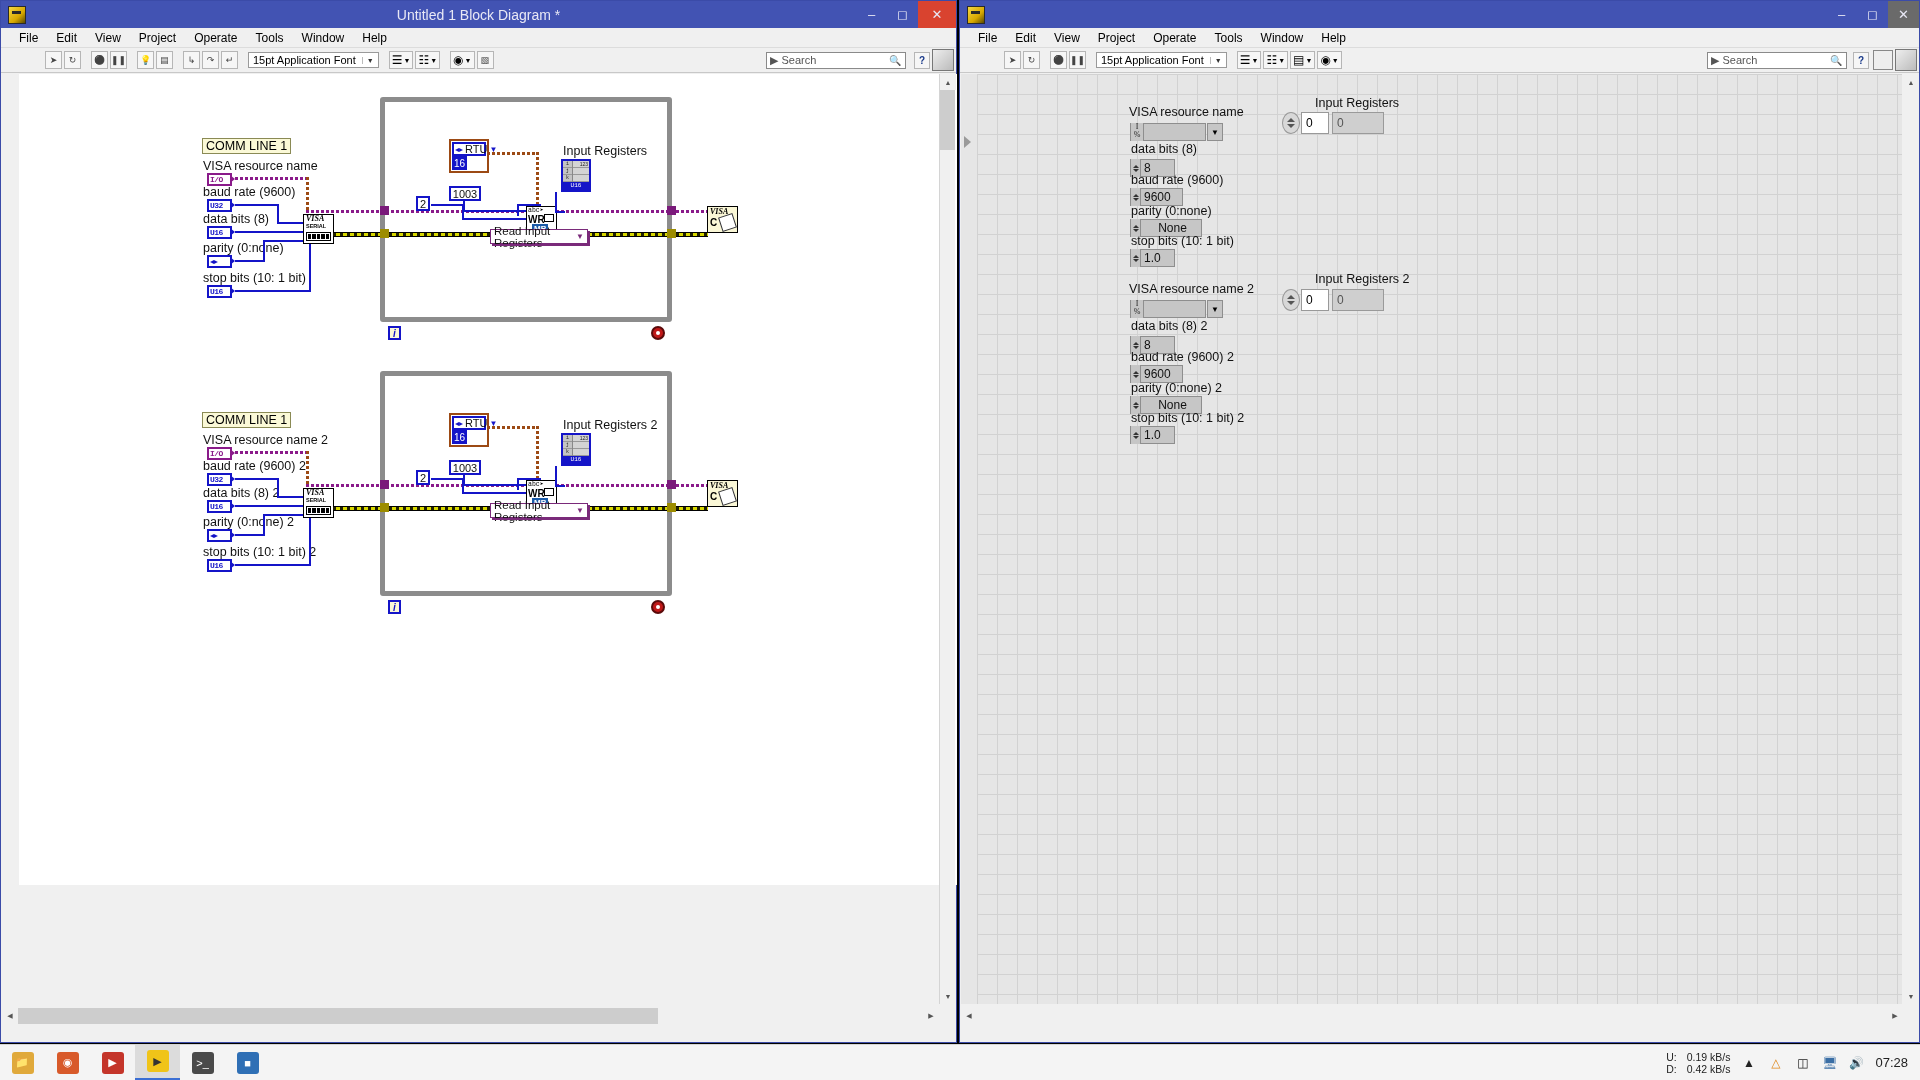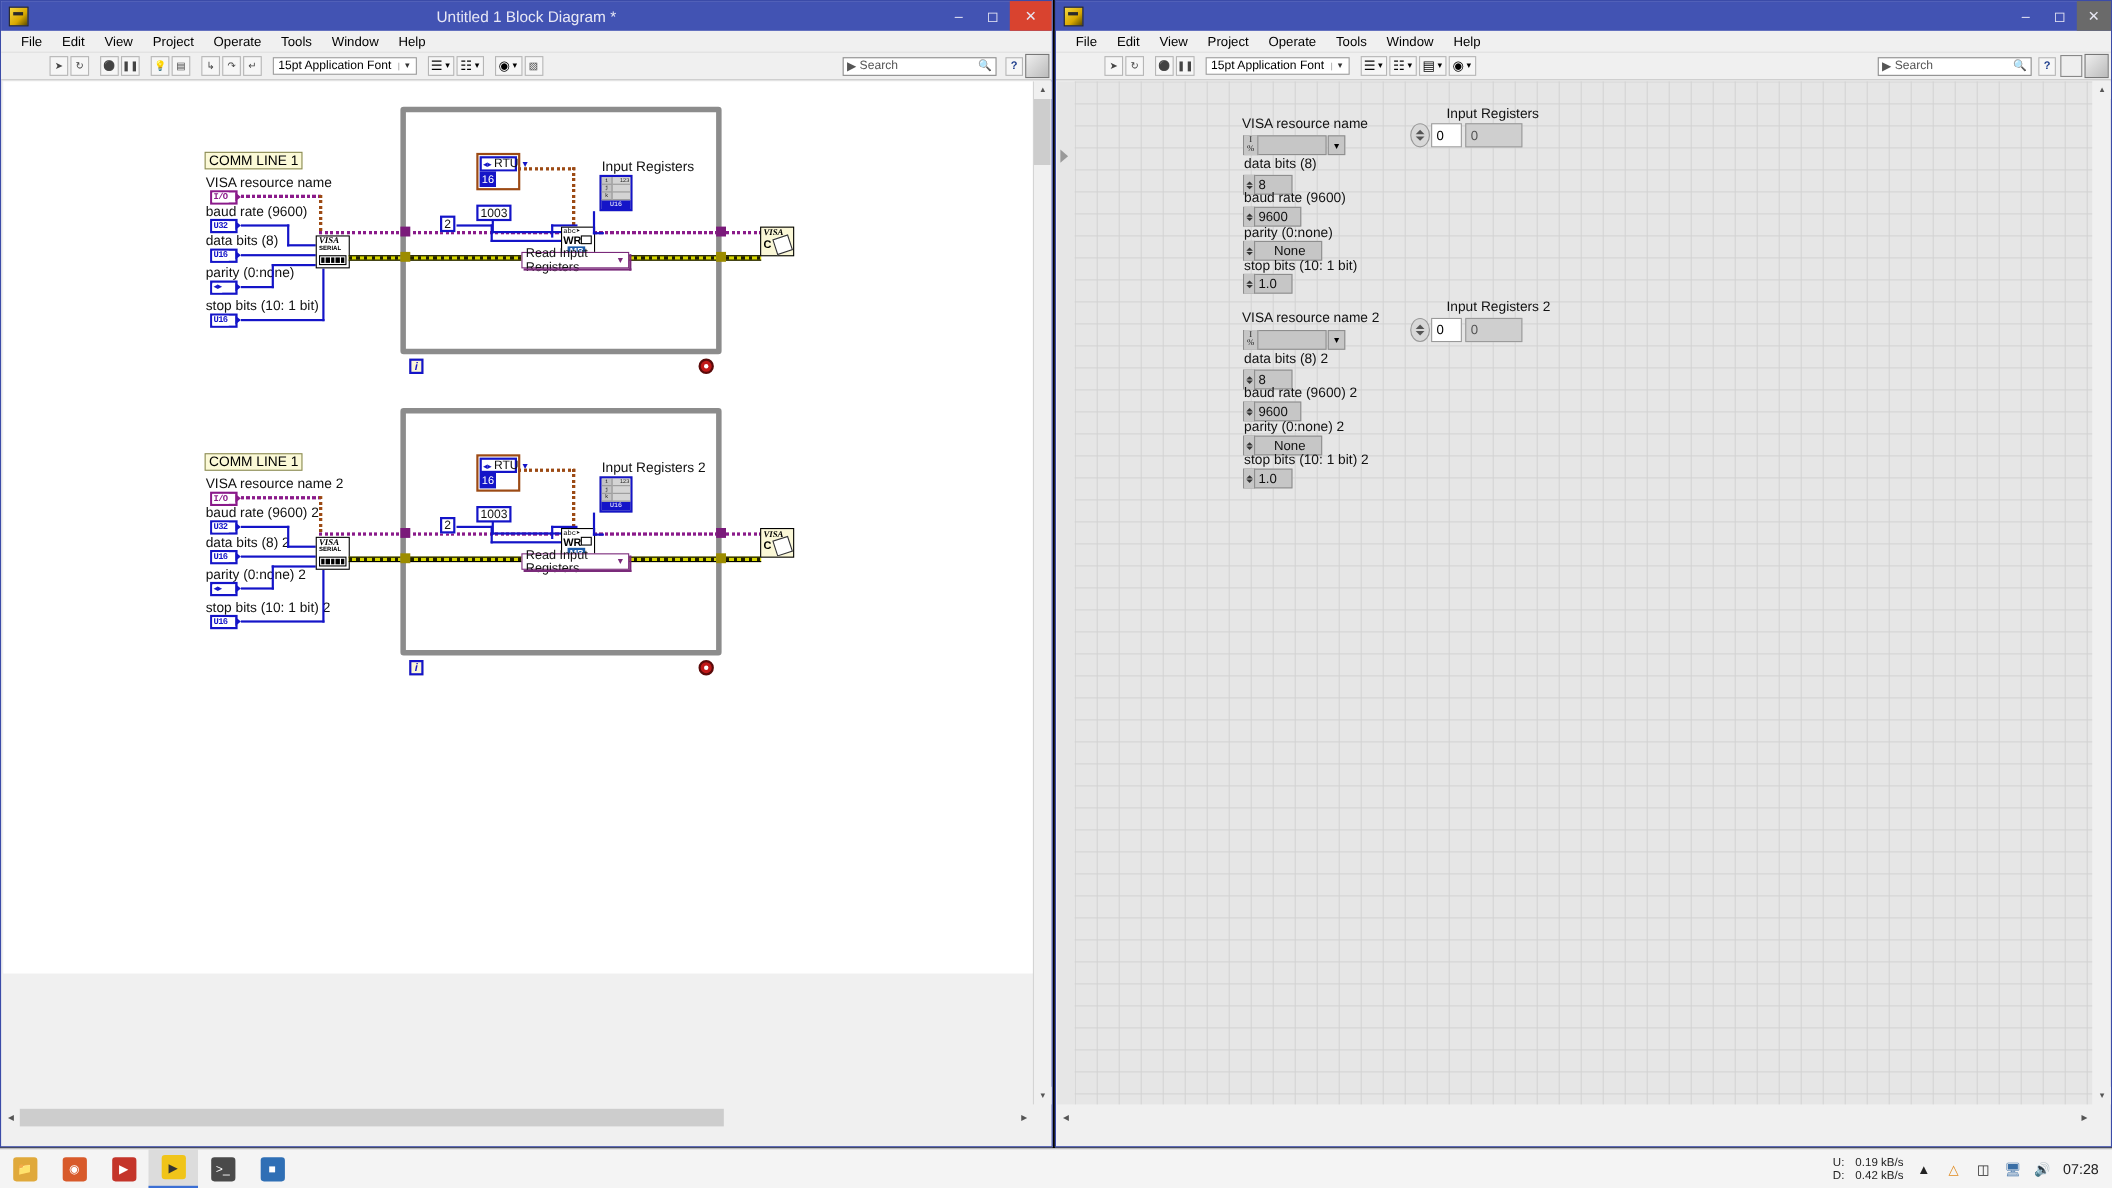--- a/index.html
+++ b/index.html
@@ -28,21 +28,21 @@
   .fontbox { height:16px; border:1px solid #9a9a9a; background:#fff; display:flex; align-items:center; padding:0 4px; font-size:11px; gap:6px; }
   .fontbox .arr { font-size:7px; color:#333; border-left:1px solid #bbb; padding-left:4px; }
   .dropbtn { height:18px; border:1px solid #b6b6b6; background:#f6f6f6; display:flex; align-items:center; padding:0 2px; gap:1px; }
   .dropbtn .arr { font-size:7px; }
   .searchbox { position:absolute; right:50px; height:17px; width:140px; border:1px solid #8a8a8a; background:#fff; display:flex; align-items:center; padding:0 3px; font-size:11px; color:#555; gap:3px; }
   .searchbox .mag { margin-left:auto; font-size:10px; color:#222; }
   .helpbtn { position:absolute; right:26px; width:16px; height:17px; border:1px solid #b6b6b6; background:#f6f6f6; display:flex; align-items:center; justify-content:center; font-size:10px; font-weight:bold; color:#1a3a8a; }
   .cornericon { position:absolute; right:2px; top:1px; width:22px; height:22px; background:linear-gradient(135deg,#eee,#bbb); border:1px solid #777; }
 
   
-  #bd-canvas { position:absolute; left:2px; top:73px; width:938px; height:811px; background:#fff; overflow:hidden; }
+  #bd-canvas { position:absolute; left:18px; top:73px; width:938px; height:811px; background:#fff; overflow:hidden; }
   #bd-vscroll { position:absolute; right:1px; top:73px; width:16px; height:930px; background:#f0f0f0; border-left:1px solid #d4d4d4; }
   #bd-hscroll { position:absolute; left:1px; bottom:18px; right:17px; height:16px; background:#f0f0f0; }
   .sc-btn { width:16px; height:16px; background:#f0f0f0; display:flex; align-items:center; justify-content:center; font-size:7px; color:#555; }
   .sc-thumb { background:#cdcdcd; }
 
   .fp-scrollv { position:absolute; right:1px; top:73px; width:15px; height:930px; background:#f0f0f0; }
   .fp-scrollh { position:absolute; left:1px; bottom:18px; right:16px; height:16px; background:#f0f0f0; }
   .lbl { position:absolute; font-size:12.5px; color:#111; white-space:nowrap; }
   .free-label { position:absolute; background:#fbf9d7; border:1px solid #8a8a55; font-size:12.5px; padding:0 3px; white-space:nowrap; }
 

